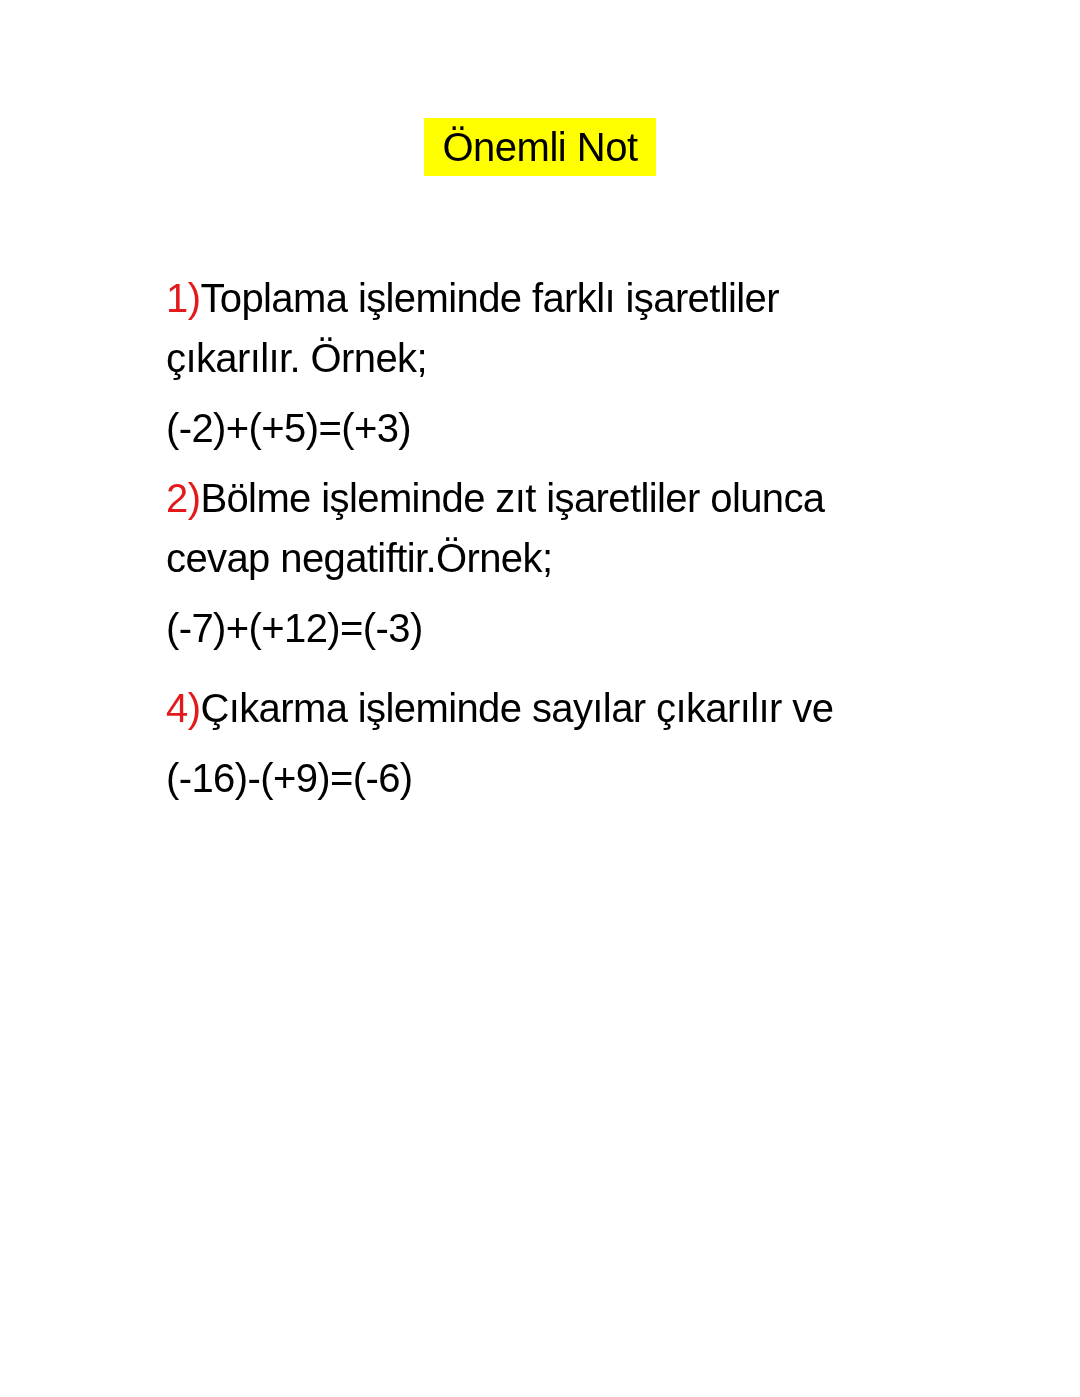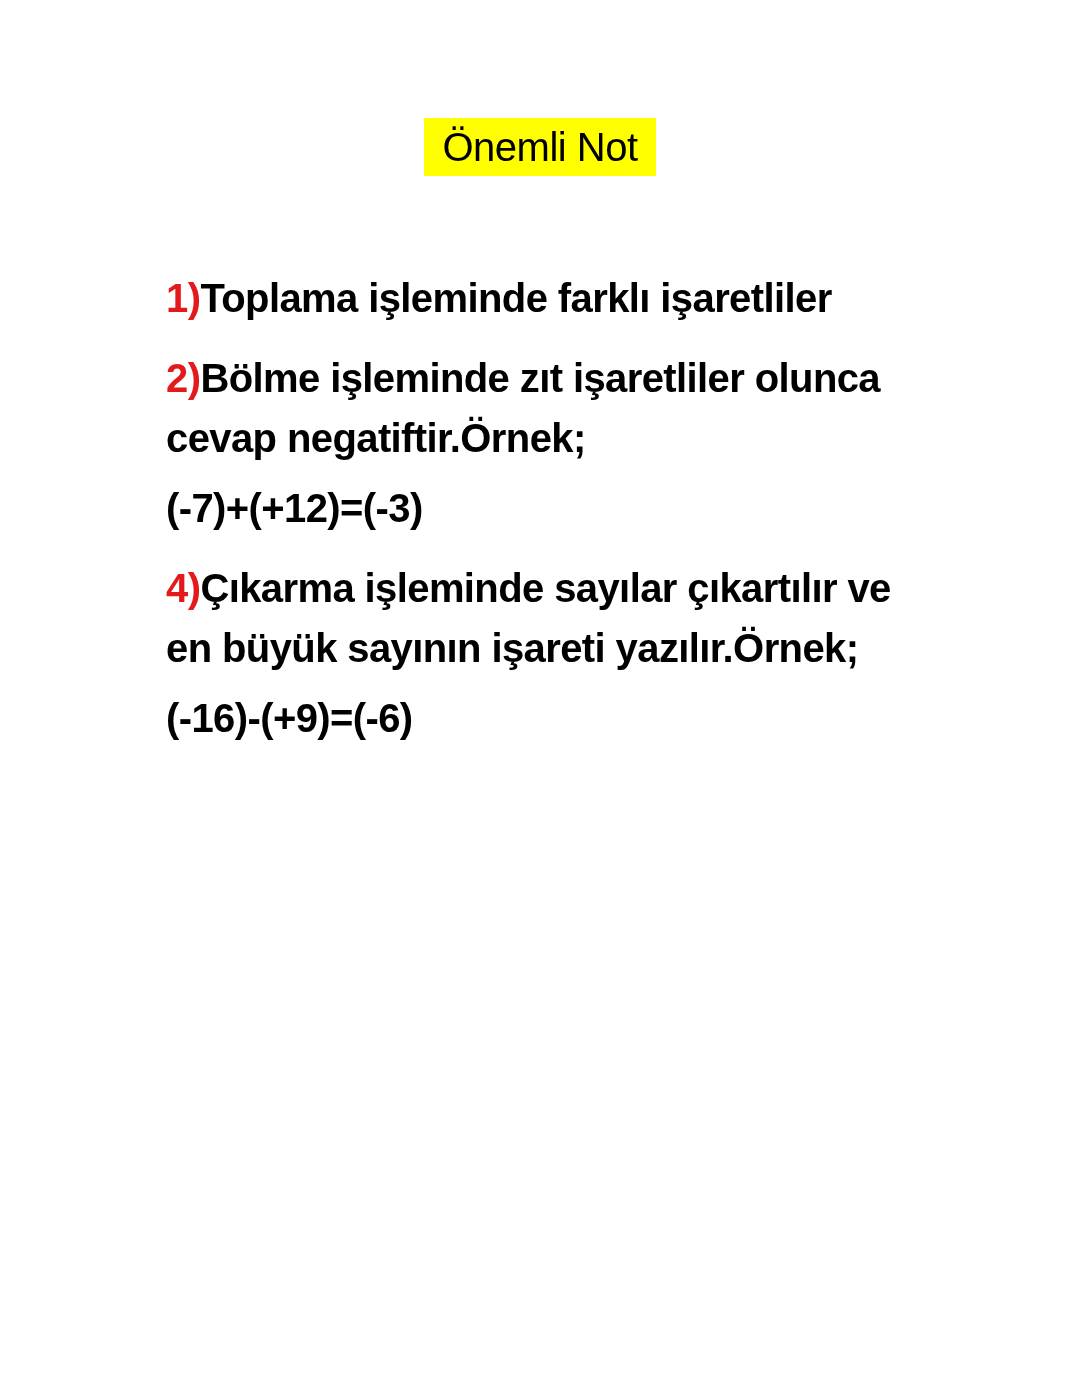--- a/index.html
+++ b/index.html
@@ -20,55 +20,55 @@
     background: #ffff00;
     font-size: 40px;
     line-height: 58px;
     padding: 0 18px;
     letter-spacing: -0.5px;
   }
   .content {
     position: absolute; left: 166px; top: 268px; width: 760px;
     font-size: 40px;
     letter-spacing: -0.6px;
-    font-weight: bold;
   }
   .line {
     height: 60px;
     line-height: 60px;
     white-space: nowrap;
   }
   .gap { height: 10px; }
   .num { color: #e3191c; }
 </style>
 </head>
 <body>
 
 <div class="title-wrap">
   <span class="title">Önemli Not</span>
 </div>
 
 <div class="content">
 
   <div>
     <div class="line"><span class="num">1)</span><span>Toplama işleminde farklı işaretliler</span></div>
+    <div class="line">çıkarılır. Örnek;</div>
     <div class="gap"></div>
+    <div class="line">(-2)+(+5)=(+3)</div>
   </div>
   <div class="gap"></div>
 
   <div>
     <div class="line"><span class="num">2)</span><span>Bölme işleminde zıt işaretliler olunca</span></div>
     <div class="line">cevap negatiftir.Örnek;</div>
     <div class="gap"></div>
     <div class="line">(-7)+(+12)=(-3)</div>
   </div>
   <div class="gap"></div>
 
   <div class="gap"></div>
 
   <div>
-    <div class="line"><span class="num">4)</span><span>Çıkarma işleminde sayılar çıkartılır ve</span></div>
-    <div class="line">en büyük sayının işareti yazılır.Örnek;</div>
+    <div class="line"><span class="num">4)</span><span>Çıkarma işleminde sayılar çıkarılır ve</span></div>
     <div class="gap"></div>
     <div class="line">(-16)-(+9)=(-6)</div>
   </div>
 
 </div>
 
 </body></html>

